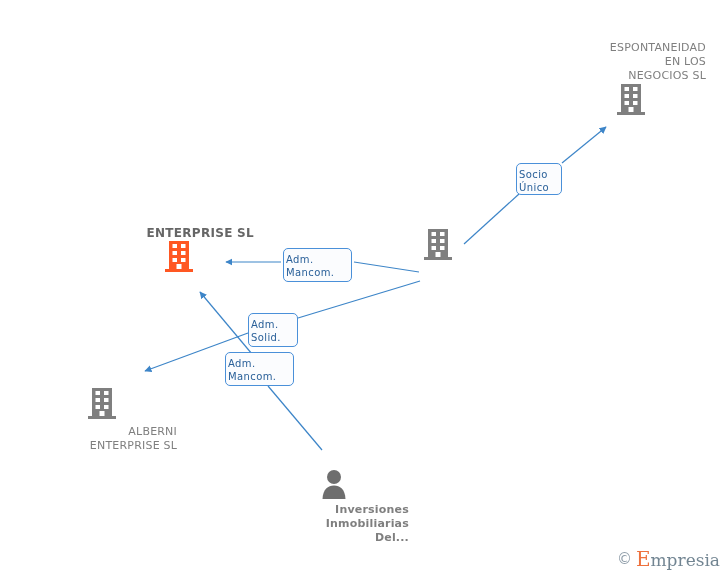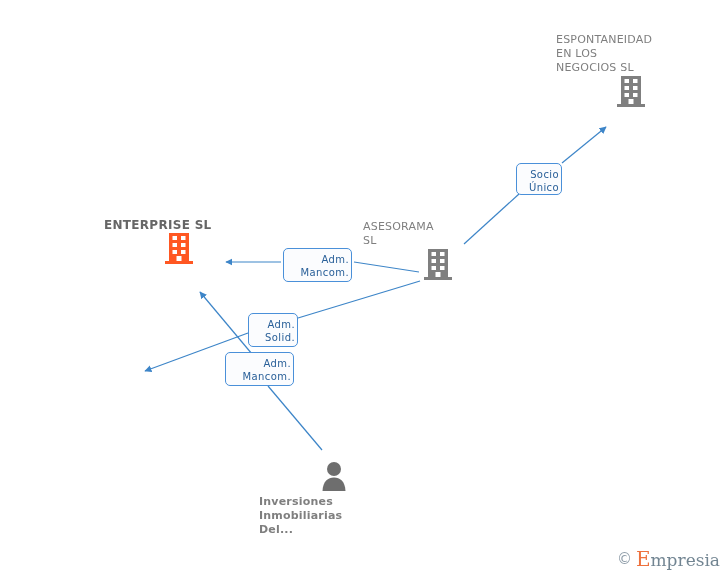--- a/index.html
+++ b/index.html
@@ -22,23 +22,24 @@
     position: absolute;
     left: 0;
     top: 0;
     width: 728px;
     height: 575px;
   }
 
   
   .node {
     position: absolute;
-    text-align: left;
+    text-align: right;
     width: 150px;
     margin-left: -75px;
+    margin-top: 8px;
   }
   .node-label {
     font-size: 11px;
     line-height: 14px;
     color: #7f7f7f;
     letter-spacing: 0.2px;
     white-space: pre-line;
   }
   .node-label.focus {
     color: #666666;
@@ -54,21 +55,21 @@
   
   .chip {
     position: absolute;
     box-sizing: border-box;
     background: #fbfcfe;
     border: 1px solid #4a90d9;
     border-radius: 5px;
     color: #2a6099;
     font-size: 10px;
     line-height: 13px;
-    text-align: right;
+    text-align: left;
     padding: 4px 2px 3px 2px;
     white-space: pre-line;
     letter-spacing: 0.4px;
     box-shadow: 0 0 0 0 rgba(0,0,0,0);
   }
 
   
   #watermark {
     position: absolute;
     right: 8px;
@@ -138,22 +139,20 @@
       <rect x="17" y="4" width="4.5" height="4" fill="#ffffff"></rect>
       <rect x="8.5" y="11" width="4.5" height="4" fill="#ffffff"></rect>
       <rect x="17" y="11" width="4.5" height="4" fill="#ffffff"></rect>
       <rect x="8.5" y="18" width="4.5" height="4" fill="#ffffff"></rect>
       <rect x="17" y="18" width="4.5" height="4" fill="#ffffff"></rect>
       <rect x="12.5" y="24" width="5" height="5" fill="#ffffff"></rect>
     </svg>
   </div>
 
   <div class="node" style="left:438px; top:220px;">
-    <div class="node-label">ASESORAMA
-SL</div>
     <svg class="node-icon" width="30" height="34" viewBox="0 0 30 34" xmlns="http://www.w3.org/2000/svg">
       <rect x="5" y="1" width="20" height="28" fill="#7f7f7f"></rect>
       <rect x="1" y="29" width="28" height="3" fill="#7f7f7f"></rect>
       <rect x="8.5" y="4" width="4.5" height="4" fill="#ffffff"></rect>
       <rect x="17" y="4" width="4.5" height="4" fill="#ffffff"></rect>
       <rect x="8.5" y="11" width="4.5" height="4" fill="#ffffff"></rect>
       <rect x="17" y="11" width="4.5" height="4" fill="#ffffff"></rect>
       <rect x="8.5" y="18" width="4.5" height="4" fill="#ffffff"></rect>
       <rect x="17" y="18" width="4.5" height="4" fill="#ffffff"></rect>
       <rect x="12.5" y="24" width="5" height="5" fill="#ffffff"></rect>
@@ -168,20 +167,35 @@
       <rect x="8.5" y="4" width="4.5" height="4" fill="#ffffff"></rect>
       <rect x="17" y="4" width="4.5" height="4" fill="#ffffff"></rect>
       <rect x="8.5" y="11" width="4.5" height="4" fill="#ffffff"></rect>
       <rect x="17" y="11" width="4.5" height="4" fill="#ffffff"></rect>
       <rect x="8.5" y="18" width="4.5" height="4" fill="#ffffff"></rect>
       <rect x="17" y="18" width="4.5" height="4" fill="#ffffff"></rect>
       <rect x="12.5" y="24" width="5" height="5" fill="#ffffff"></rect>
     </svg>
   </div>
 
+  <div class="node" style="left:102px; top:379px;">
+    <svg class="node-icon" width="30" height="34" viewBox="0 0 30 34" xmlns="http://www.w3.org/2000/svg">
+      <rect x="5" y="1" width="20" height="28" fill="#7f7f7f"></rect>
+      <rect x="1" y="29" width="28" height="3" fill="#7f7f7f"></rect>
+      <rect x="8.5" y="4" width="4.5" height="4" fill="#ffffff"></rect>
+      <rect x="17" y="4" width="4.5" height="4" fill="#ffffff"></rect>
+      <rect x="8.5" y="11" width="4.5" height="4" fill="#ffffff"></rect>
+      <rect x="17" y="11" width="4.5" height="4" fill="#ffffff"></rect>
+      <rect x="8.5" y="18" width="4.5" height="4" fill="#ffffff"></rect>
+      <rect x="17" y="18" width="4.5" height="4" fill="#ffffff"></rect>
+      <rect x="12.5" y="24" width="5" height="5" fill="#ffffff"></rect>
+    </svg>
+    <div class="node-label" style="margin-top:4px;">ALBERNI
+ENTERPRISE  SL</div>
+  </div>
 
   <div class="node" style="left:334px; top:461px;font-weight:bold;">
     <svg class="node-icon" width="30" height="30" viewBox="0 0 30 30" xmlns="http://www.w3.org/2000/svg">
       <circle cx="15" cy="8" r="7" fill="#6e6e6e"></circle>
       <path d="M3.5 30 C4 20 9 16.5 15 16.5 C21 16.5 26 20 26.5 30 Z" fill="#6e6e6e"></path>
     </svg>
     <div class="node-label" style="margin-top:4px;">Inversiones
 Inmobiliarias
 Del...</div>
   </div>

